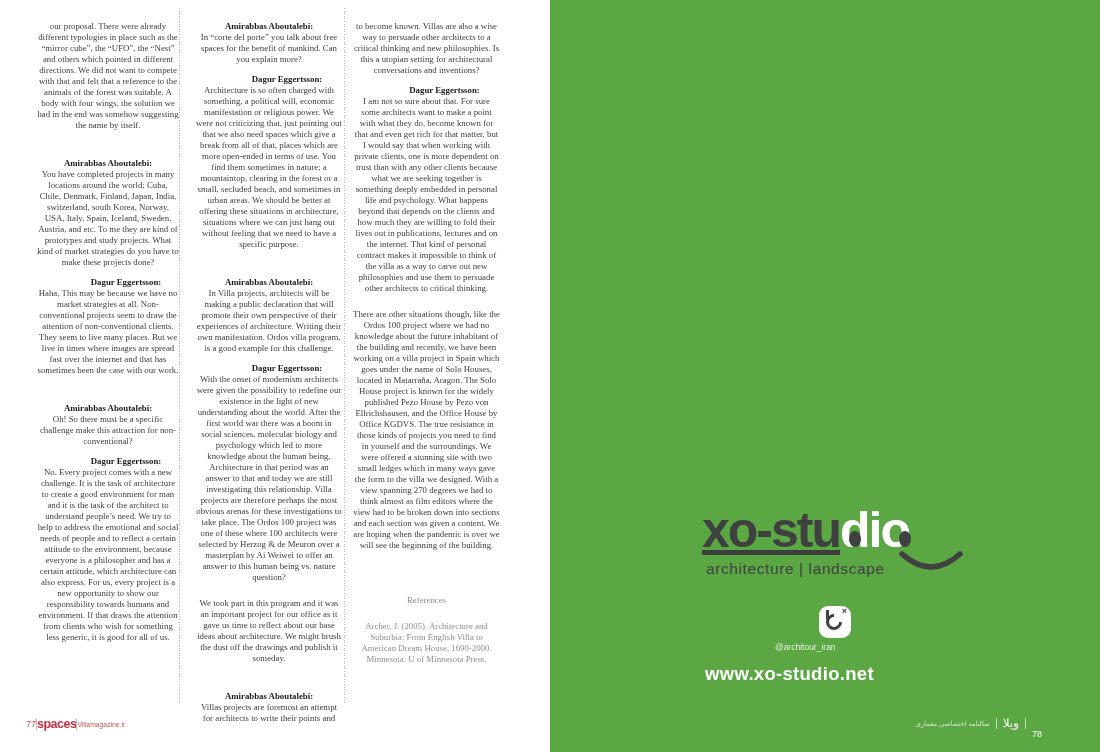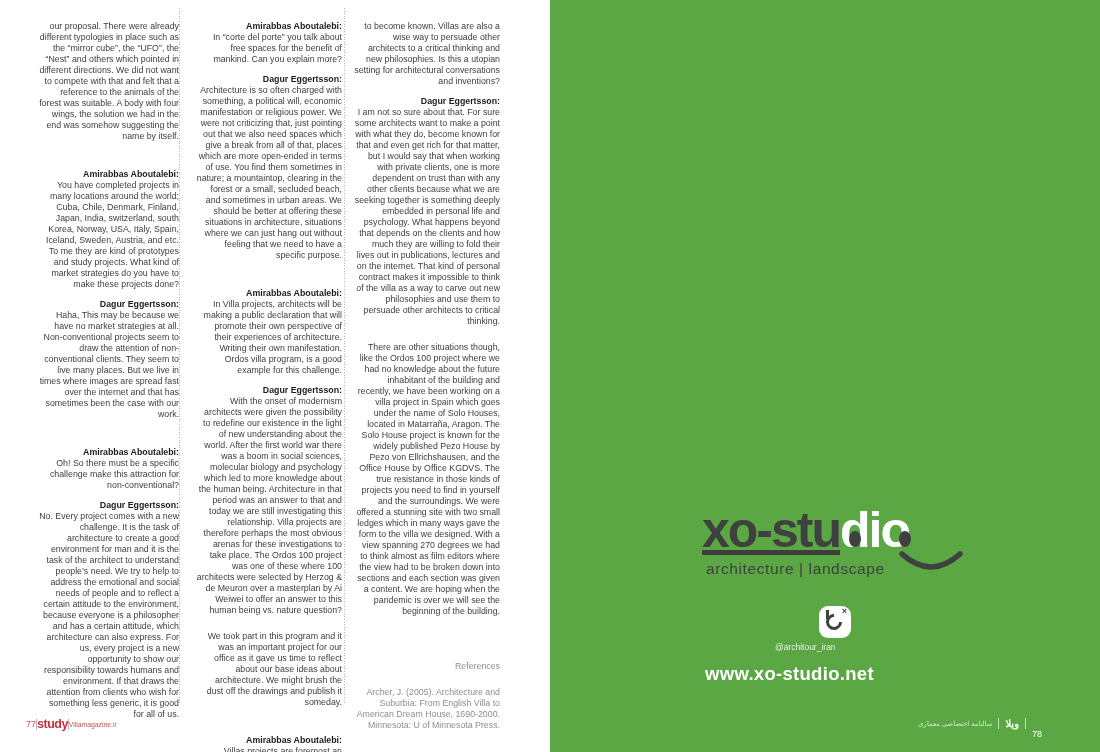--- a/index.html
+++ b/index.html
@@ -7,21 +7,21 @@
   body {
     position:relative;
     background:#ffffff;
     font-family:"Liberation Sans", sans-serif;
     font-size:8.8px; line-height:11px;
     color:#3d3d3d;
     -webkit-font-smoothing:antialiased;
   }
 
   
-  .column { position:absolute; top:21px; text-align:right; }
+  .column { position:absolute; top:21px; text-align:center;font-family:Liberation Serif, serif; }
   .col-1 { left:37px;  width:142px; }
   .col-2 { left:196px; width:146px; }
   .col-3 { left:353px; width:147px; }
 
   .speaker { font-weight:bold; color:#1c1c1c; }
   .para    { color:#3d3d3d; }
   .refs-heading { color:#8d8d8d; }
   .refs    { color:#8d8d8d; }
 
   .gap-sm { margin-top:9px;margin-left:36px; }
@@ -98,21 +98,21 @@
   .footer-left .sep { width:1px; height:11px; background:#b9b9b9; }
   .footer-left .brand { color:#c5303c; font-weight:bold; font-size:12.5px; letter-spacing:-0.5px; }
   .footer-left .site { color:#c5554f; font-size:6.8px; }
 
   .footer-right {
     position:absolute; right:58px; top:715px; height:16px;
     display:flex; align-items:center; gap:6px;
   }
   .footer-right .fa-tagline { color:rgba(255,255,255,0.75); font-size:6.8px; }
   .footer-right .sep { width:1px; height:11px; background:rgba(255,255,255,0.65); }
-  .footer-right .fa-brand { color:#ffffff; font-weight:bold; font-size:10px; }
+  .footer-right .fa-brand { color:#ffffff; font-weight:normal; font-size:12px; }
   .footer-right .pageno { color:#ffffff; font-size:9px;margin-top:22px; }
 </style>
 </head>
 <body>
 
 <div class="column col-1">
     <div class="para">our proposal. There were already different typologies in place such as the “mirror cube”, the “UFO”, the “Nest” and others which pointed in different directions. We did not want to compete with that and felt that a reference to the animals of the forest was suitable. A body with four wings, the solution we had in the end was somehow suggesting the name by itself.</div>
     <div class="speaker gap-lg">Amirabbas Aboutalebi:</div>
     <div class="para">You have completed projects in many locations around the world; Cuba, Chile, Denmark, Finland, Japan, India, switzerland, south Korea, Norway, USA, Italy, Spain, Iceland, Sweden, Austria, and etc.  To me they are kind of prototypes and study projects. What kind of market strategies do you have to make these projects done?</div>
     <div class="speaker gap-sm">Dagur Eggertsson:</div>
@@ -168,16 +168,16 @@
     <span class="sep"></span>
     <span class="fa-brand">ویلا</span>
     <span class="sep"></span>
     <span class="pageno">78</span>
   </div>
 </div>
 
 <div class="footer-left">
   <span class="pageno">77</span>
   <span class="sep"></span>
-  <span class="brand">study</span>
+  <span class="brand">spaces</span>
   <span class="sep"></span>
   <span class="site">Villamagazine.ir</span>
 </div>
 
 </body></html>

